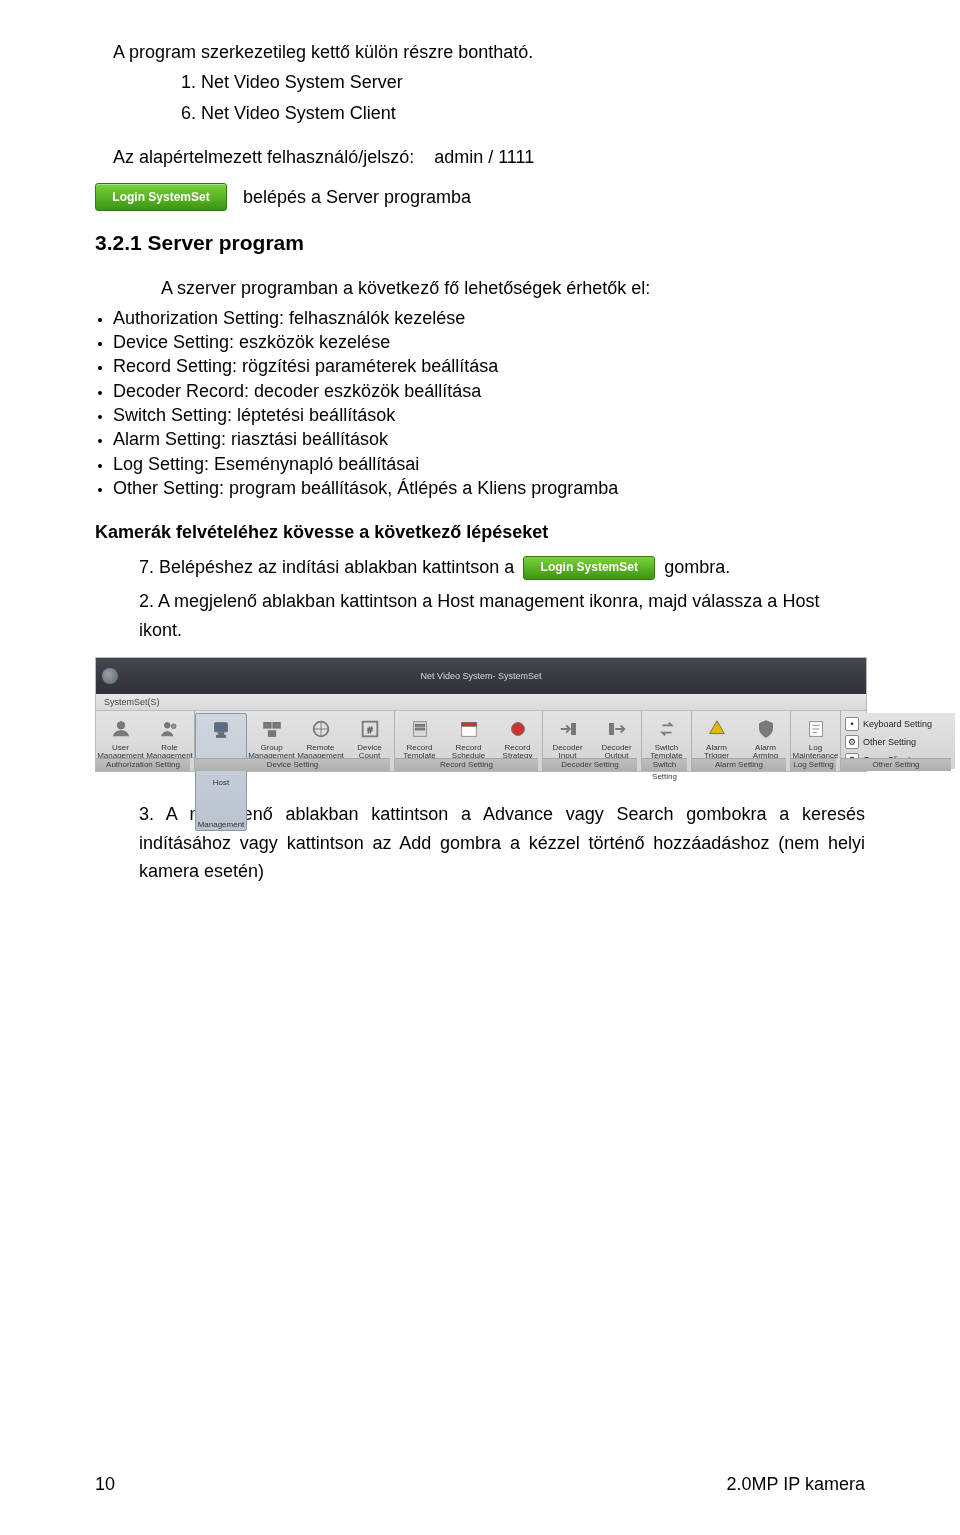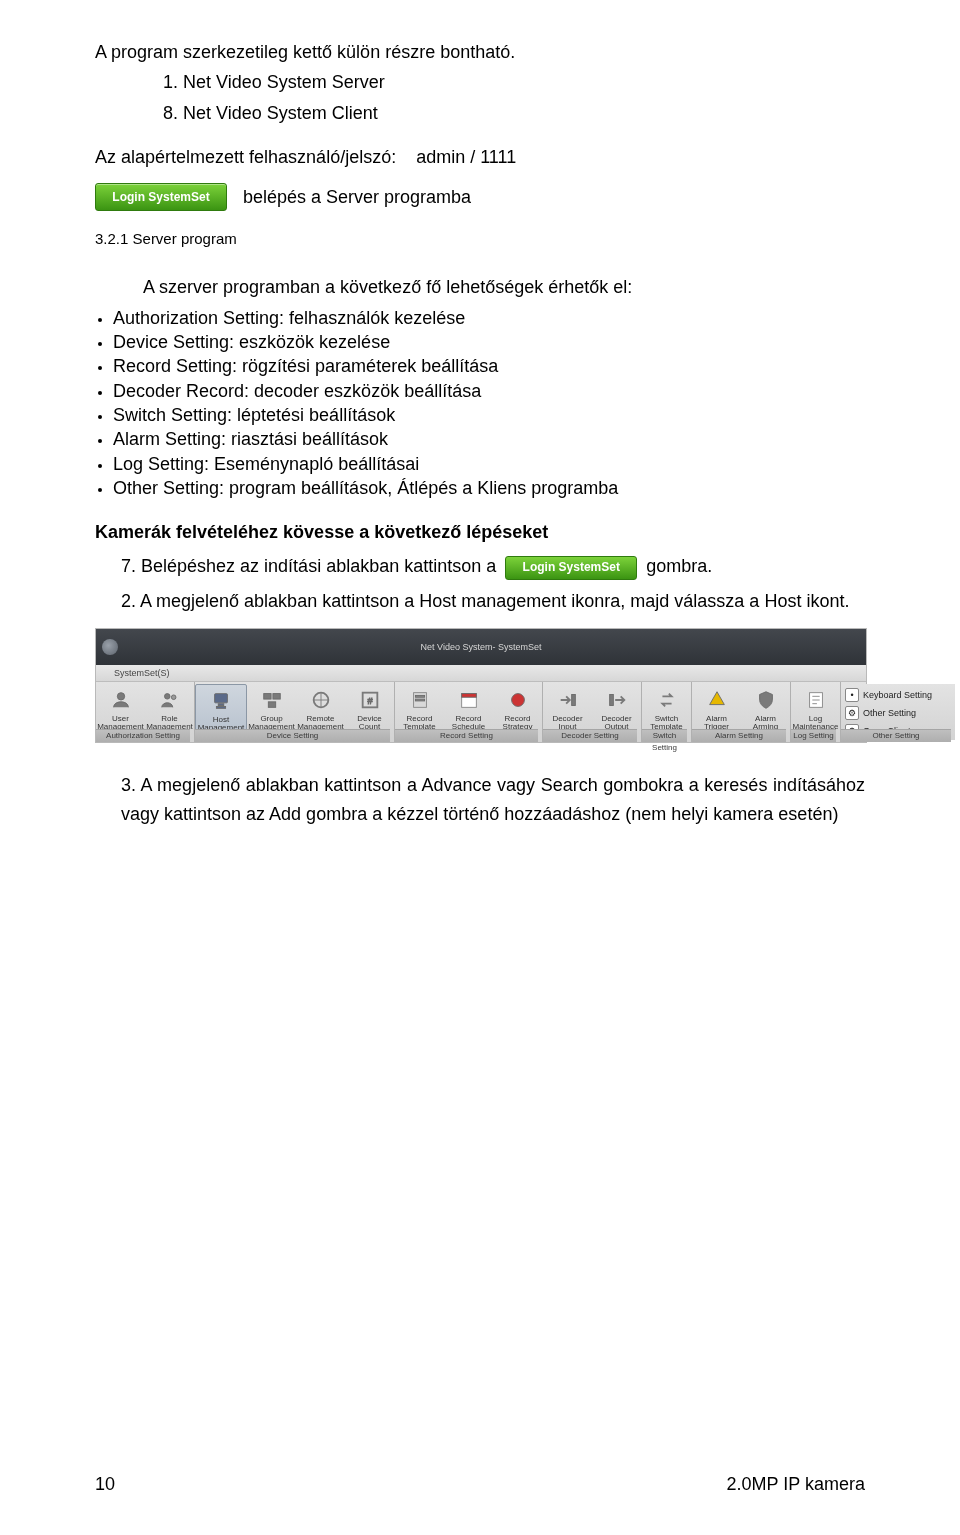--- a/index.html
+++ b/index.html
@@ -9,42 +9,42 @@
     font-family: Verdana, Arial, sans-serif;
     color: #000;
   }
   .page {
     width: 960px;
     min-height: 1535px;
     padding: 40px 95px 0 95px;
     box-sizing: border-box;
     position: relative;
   }
-  p { margin: 0 0 6px 0; line-height: 1.35; font-size: 18px; }
+  p { margin: 0 0 6px 18px; line-height: 1.35; font-size: 18px; }
   .indent { padding-left: 68px; }
   .icons-row { display: flex; flex-direction: column; gap: 10px; margin: 14px 0 18px 0; }
   .icon-line { display: flex; align-items: center; gap: 16px; }
   .login-btn {
     display: inline-flex; align-items: center; justify-content: center;
     width: 130px; height: 26px;
     background: linear-gradient(#7cd23a,#3b9412);
     border: 1px solid #2f7b0e; border-radius: 3px;
     color: #fff; font-size: 12px; font-weight: bold;
     box-shadow: inset 0 1px 0 rgba(255,255,255,.4);
   }
   .dl-btn {
     width: 54px; height: 48px;
     background: linear-gradient(#85db42,#3c9912);
     border-radius: 8px; border: 1px solid #2f7b0e;
     display: flex; align-items: center; justify-content: center;
     box-shadow: inset 0 1px 2px rgba(255,255,255,.5);
   }
   .dl-btn svg { fill: #fff; }
   .section-gap { height: 14px; }
-  .heading { font-weight: normal; font-size: 15px; margin: 14px 0 12px 0; }
+  .heading { font-weight: bold; font-size: 21px; margin: 14px 0 4px 0; }
   .para-justify { text-align: justify; }
   ul.features { margin: 4px 0 18px 18px; padding: 0; }
   ul.features li { font-size: 18px; line-height: 1.35; margin: 0; list-style-type: disc; }
   ul.features li::marker { font-size: 14px; }
   .steps-heading { font-weight: bold; font-size: 18px; margin: 20px 0 8px 0; }
   .step-line { font-size: 18px; line-height: 1.6; }
   .step-list { padding-left: 26px; }
   .inline-login {
     display: inline-flex; align-items: center; justify-content: center;
     width: 130px; height: 22px; vertical-align: middle;
@@ -62,37 +62,37 @@
     height: 36px; background: linear-gradient(#43474d,#2f3338);
     display: flex; align-items: center; position: relative; color: #d7d7d7;
     font-size: 9px;
   }
   .toolbar-titlebar .swirl {
     width: 16px; height: 16px; border-radius: 50%;
     background: radial-gradient(circle at 40% 40%, #9aa1aa, #5c636c);
     margin: 0 6px;
   }
   .toolbar-titlebar .ttitle { position: absolute; left: 50%; transform: translateX(-50%); }
-  .toolbar-menubar { height: 16px; background: linear-gradient(#e8e8e8,#d7d7d7); font-size: 9px; color: #444; padding-left: 18px; border-bottom:1px solid #bdbdbd; display:flex; align-items:center;}
+  .toolbar-menubar { height: 16px; background: linear-gradient(#e8e8e8,#d7d7d7); font-size: 9px; color: #444; padding-left: 8px; border-bottom:1px solid #bdbdbd; display:flex; align-items:center;}
   .toolbar-icons {
     display: flex; align-items: stretch; height: 60px;
     background: linear-gradient(#e3e3e3,#d3d3d3);
   }
   .tb-group { display:flex; align-items:flex-start; padding: 2px 0 0 0; border-right: 1px solid #b0b0b0; position: relative;}
   .tb-group:last-child { border-right: none; flex: 1 1 auto; }
   .tb-item {
     width: 49px; display:flex; flex-direction:column; align-items:center;
     padding-top: 3px; font-size: 8px; color: #333; text-align:center;
     line-height: 1.05;
   }
   .tb-item .ti-icon {
     width: 26px; height: 26px; margin-bottom: 2px;
     display:flex; align-items:center; justify-content:center;
   }
-  .tb-item.selected { background: linear-gradient(#cfd6de,#b9c3cf); border:1px solid #8b97a5; border-radius:2px; width:50px; }
+  .tb-item.selected { background: linear-gradient(#cfd6de,#b9c3cf); border:1px solid #8b97a5; border-radius:2px; width:50px;gap:34px; }
   .tb-section-label {
     position:absolute; bottom:0; left:0; right:4px;
     background: linear-gradient(#bfbfbf,#aeaeae);
     color:#3a3a3a; font-size:8px; text-align:center;
     border-top:1px solid #a5a5a5; height:12px; line-height:12px;
   }
   .tb-side {
     width: 110px; display:flex; flex-direction:column; font-size:9px; color:#222;
     border-left:1px solid #b0b0b0; padding: 2px 0 0 4px; background: linear-gradient(#e3e3e3,#d3d3d3);
   }
@@ -106,21 +106,21 @@
   }
   svg.mini { width:22px; height:22px; fill:#6a6a6a; stroke:#6a6a6a; }
 </style>
 </head>
 <body>
 
 <div class="page">
 
   <p>A program szerkezetileg kettő külön részre bontható.</p>
   <p class="indent">1. Net Video System Server</p>
-  <p class="indent">8. Net Video System Client</p>
+  <p class="indent">6. Net Video System Client</p>
 
   <div class="section-gap"></div>
   <p style="white-space:pre">Az alapértelmezett felhasználó/jelszó:    admin / 1111</p>
 
   <div class="icons-row">
     <div class="icon-line">
       <span class="login-btn">Login SystemSet</span>
       <span style="font-size:18px">belépés a Server programba</span>
     </div>
   </div>

